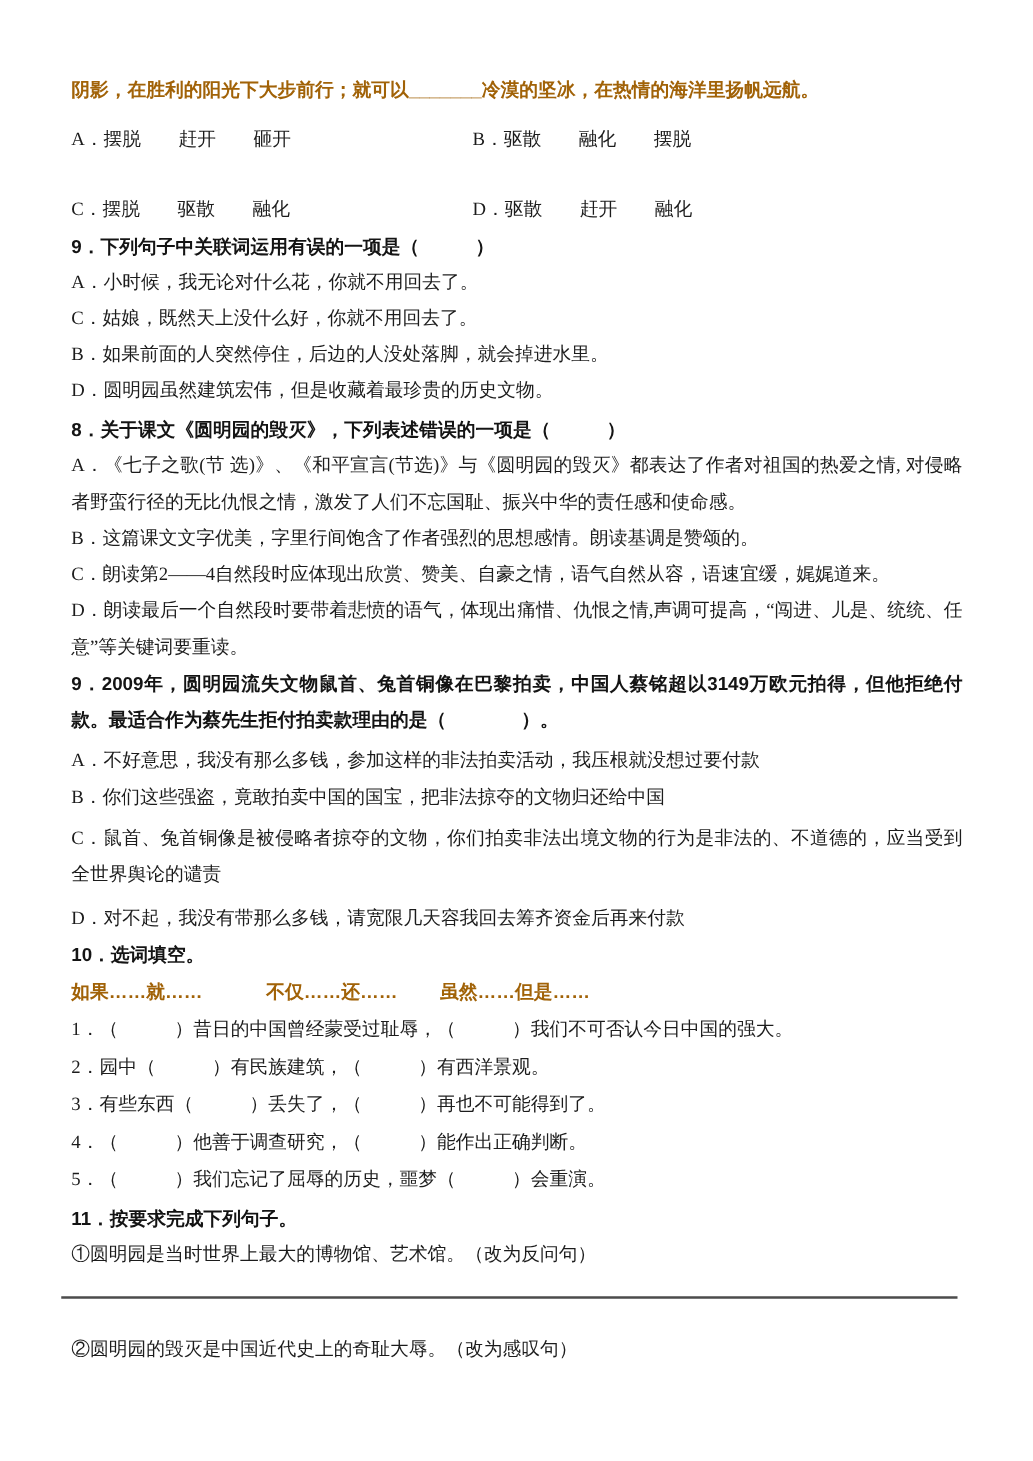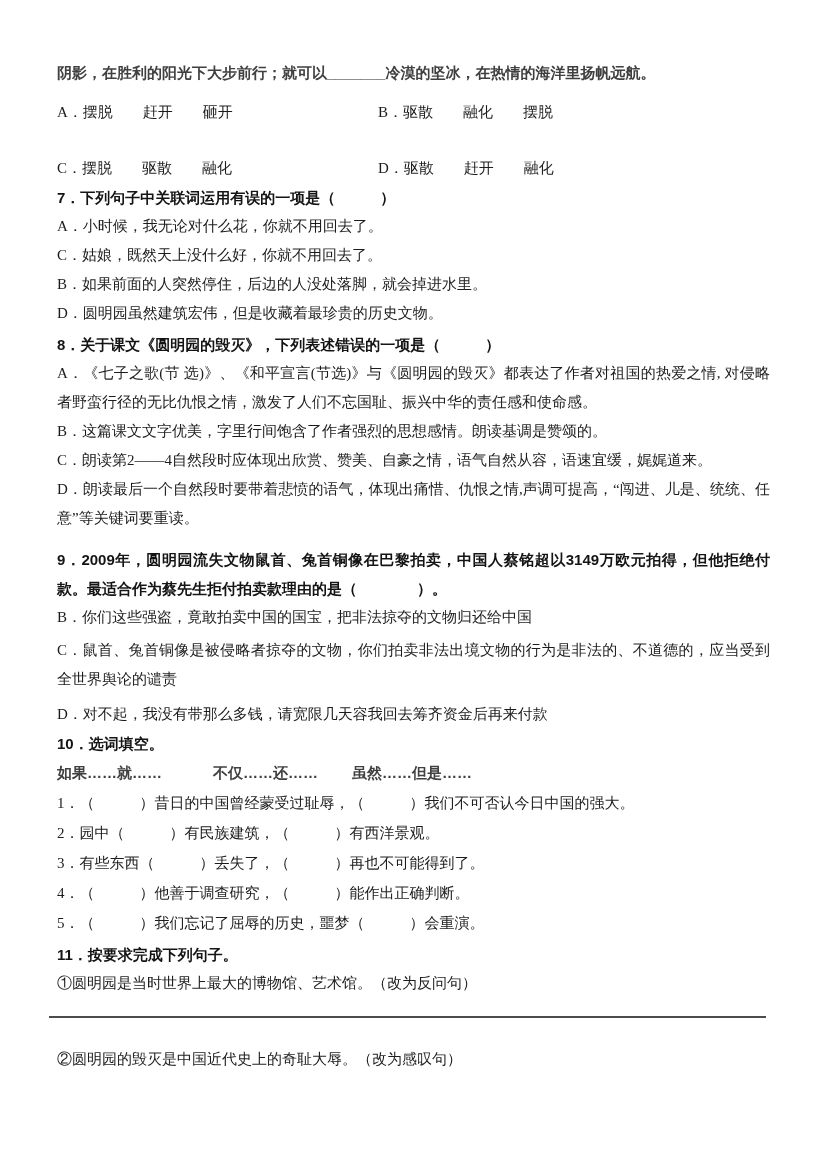--- a/index.html
+++ b/index.html
@@ -9,28 +9,28 @@
     background:#ffffff;
     box-sizing:border-box;
     padding:58px 56px 0 57px;
     color:#1c1c1c;
     font-family:"Liberation Serif","DejaVu Serif",serif;
     font-size:15px;
     overflow:hidden;
   }
   p{margin:0;line-height:29px;text-align:justify;}
   .hd{font-family:"Liberation Sans","DejaVu Sans",sans-serif;font-weight:700;color:#141414;}
-  .blue{color:#404040;font-family:"Liberation Sans","DejaVu Sans",sans-serif;font-weight:700;}
+  .blue{color:#a16207;font-family:"Liberation Sans","DejaVu Sans",sans-serif;font-weight:700;}
   .q6-grid{display:grid;grid-template-columns:293px 1fr;margin-top:11px;line-height:28px;gap:28px;}
   .q6-grid span{display:block;}
   .mt1{margin-top:1px}
   .mt2{margin-top:2px}
   .mt4{margin-top:4px}
   .mt6{margin-top:6px}
-  .mt12{margin-top:12px}
+  .mt12{margin-top:0}
   .wb{display:flex;line-height:30px;}
   .wb span{display:inline-block;white-space:nowrap;}
   .wb1 .c1{width:141px}
   .wb1 .c2{width:150px}
   .wb2 .c1{width:156px}
   .wb2 .c2{width:139px}
   .item{line-height:30px;}
   .ansline{border:none;border-top:2px solid #4c4c4c;width:717px;margin:18px 0 0 -8px;}
   .s2{margin-top:27px}
 </style>
@@ -41,33 +41,34 @@
 
   <p class="blue">阴影，在胜利的阳光下大步前行；就可以_______冷漠的坚冰，在热情的海洋里扬帆远航。</p>
 
   <div class="q6-grid">
     <span>A．摆脱　　赶开　　砸开</span>
     <span>B．驱散　　融化　　摆脱</span>
     <span>C．摆脱　　驱散　　融化</span>
     <span>D．驱散　　赶开　　融化</span>
   </div>
 
-  <p class="hd mt1">7．下列句子中关联词运用有误的一项是（　　　）</p>
+  <p class="hd mt1">9．下列句子中关联词运用有误的一项是（　　　）</p>
   <p>A．小时候，我无论对什么花，你就不用回去了。</p>
   <p>C．姑娘，既然天上没什么好，你就不用回去了。</p>
   <p>B．如果前面的人突然停住，后边的人没处落脚，就会掉进水里。</p>
   <p>D．圆明园虽然建筑宏伟，但是收藏着最珍贵的历史文物。</p>
 
   <p class="hd mt2">8．关于课文《圆明园的毁灭》，下列表述错误的一项是（　　　）</p>
   <p>A．《七子之歌(节 选)》、《和平宣言(节选)》与《圆明园的毁灭》都表达了作者对祖国的热爱之情, 对侵略者野蛮行径的无比仇恨之情，激发了人们不忘国耻、振兴中华的责任感和使命感。</p>
   <p>B．这篇课文文字优美，字里行间饱含了作者强烈的思想感情。朗读基调是赞颂的。</p>
   <p>C．朗读第2——4自然段时应体现出欣赏、赞美、自豪之情，语气自然从容，语速宜缓，娓娓道来。</p>
   <p>D．朗读最后一个自然段时要带着悲愤的语气，体现出痛惜、仇恨之情,声调可提高，“闯进、儿是、统统、任意”等关键词要重读。</p>
 
   <p class="hd mt12">9．2009年，圆明园流失文物鼠首、兔首铜像在巴黎拍卖，中国人蔡铭超以3149万欧元拍得，但他拒绝付款。最适合作为蔡先生拒付拍卖款理由的是（　　　　）。</p>
+  <p class="mt4">A．不好意思，我没有那么多钱，参加这样的非法拍卖活动，我压根就没想过要付款</p>
   <p>B．你们这些强盗，竟敢拍卖中国的国宝，把非法掠夺的文物归还给中国</p>
   <p class="mt4">C．鼠首、兔首铜像是被侵略者掠夺的文物，你们拍卖非法出境文物的行为是非法的、不道德的，应当受到全世界舆论的谴责</p>
   <p class="mt6">D．对不起，我没有带那么多钱，请宽限几天容我回去筹齐资金后再来付款</p>
 
   <p class="hd">10．选词填空。</p>
   <div class="wb wb2 blue">
     <span class="c1">如果……就……</span>
     <span class="c2">不仅……还……</span>
     <span class="c3">虽然……但是……</span>
   </div>

